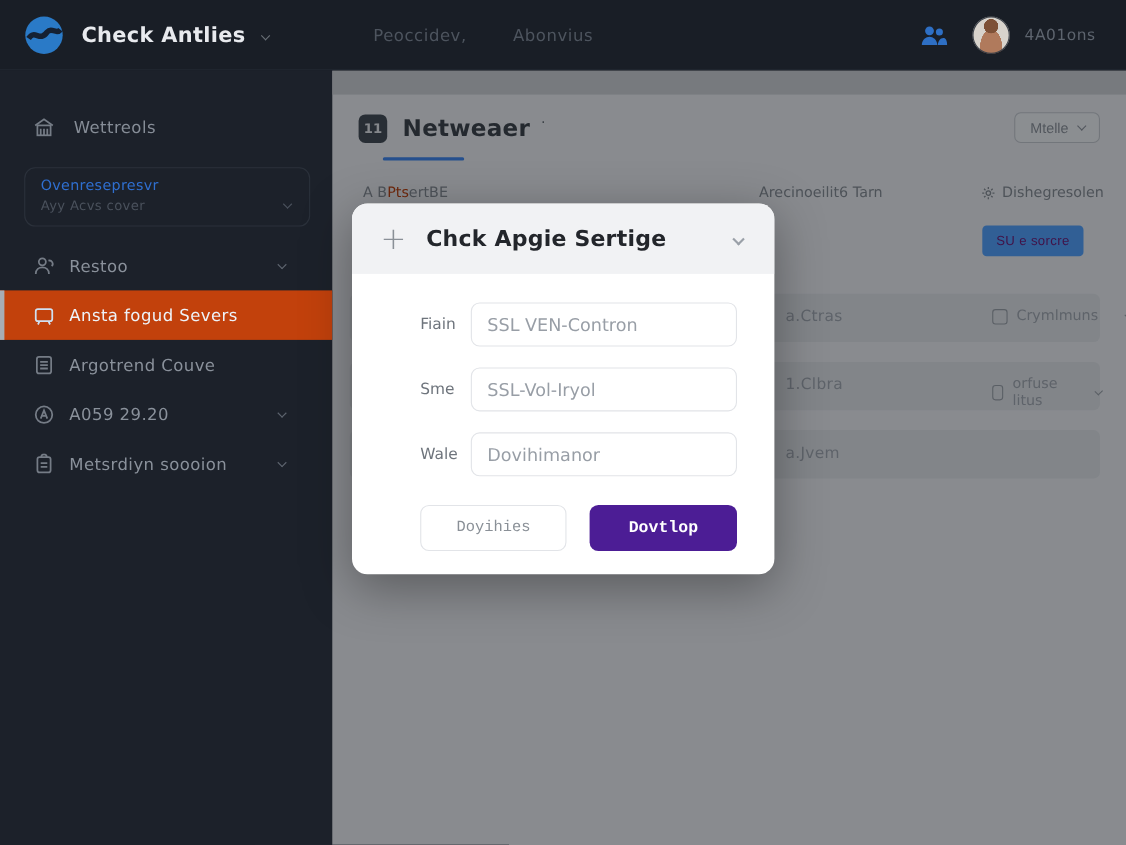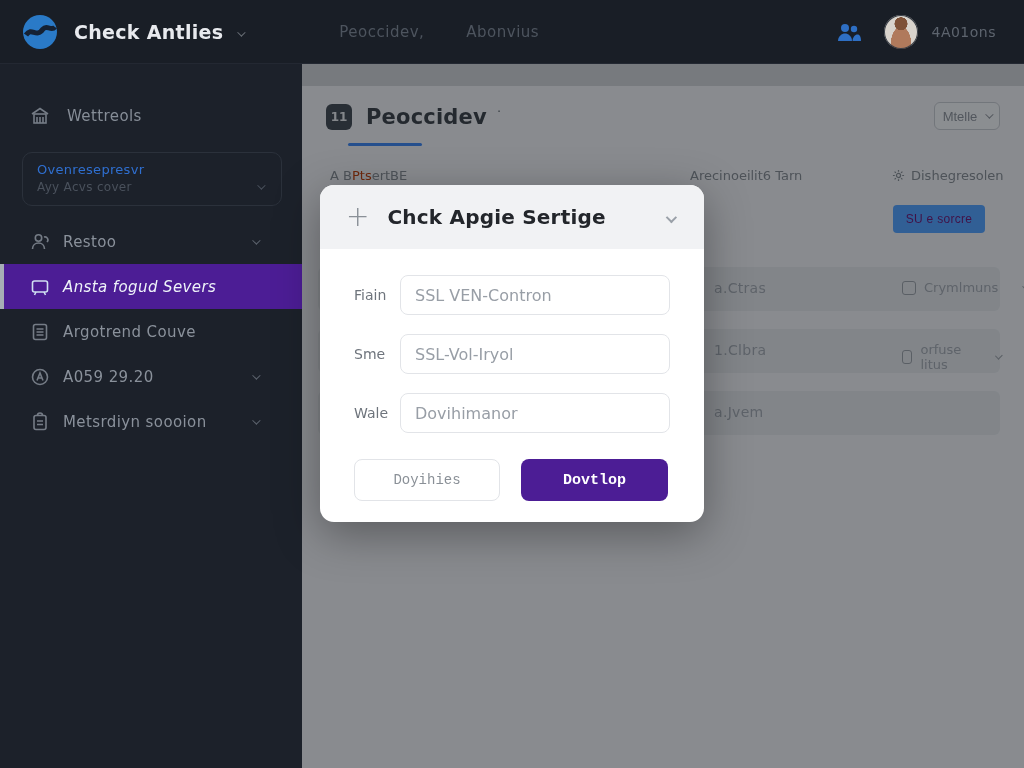--- a/index.html
+++ b/index.html
@@ -36,34 +36,34 @@
   .proj-box { position:relative; margin:14px 20px 0 22px; height:54px; border:1px solid #2b313b;
               border-radius:10px; padding:9px 14px; }
   .proj-title { color:#2f6fd0; font-size:13px; letter-spacing:.3px; }
   .proj-sub { color:#4a515c; font-size:12px; margin-top:3px; letter-spacing:.3px; }
   .proj-chev { position:absolute; right:18px; top:22px; color:#4a515c; }
   .side-items { margin-top:13px; }
   .side-item { position:relative; display:flex; align-items:center; height:45px; padding-left:30px;
                color:#8a919b; font-size:15px; }
   .side-item .slabel { margin-left:13px; letter-spacing:.4px; }
   .side-item .chev { position:absolute; right:44px; color:#5d646e; }
-  .side-item.active { background:#4c1d95; color:#eef3f9;font-style:italic; }
+  .side-item.active { background:#c2410c; color:#eef3f9; }
   .side-item.active .sicon { color:#cfe0f2; }
   .side-item.active::before { content:''; position:absolute; left:0; top:0; bottom:0; width:4px; background:#a7adb5; }
 
   
   .content { position:absolute; left:302px; top:64px; right:0; bottom:0; background:#f0f1f4; z-index:1; }
   .content-band { height:22px; background:#d1d2d6; }
   .page-head { position:absolute; left:24px; top:40px; display:flex; align-items:center; }
   .title-badge { width:26px; height:26px; border-radius:6px; background:#454b54; color:#e8eaee;
                  font-size:12px; font-weight:bold; display:flex; align-items:center; justify-content:center; }
   .page-title { margin-left:14px; font-size:21px; font-weight:bold; color:#3e434a; letter-spacing:.2px; }
   .title-mark { margin-left:10px; color:#6a7077; font-size:13px; align-self:flex-start; }
   .tab-underline { position:absolute; left:46px; top:79px; width:74px; height:3px; background:#3f86f0; border-radius:2px; }
-  .view-btn { position:absolute; right:24px; top:38px; width:66px; height:28px; border:1px solid #c8cbd1;
+  .view-btn { position:absolute; right:24px; top:38px; width:78px; height:28px; border:1px solid #c8cbd1;
               border-radius:6px; background:rgba(255,255,255,.35); color:#8e939b; font-size:13px;
               display:flex; align-items:center; justify-content:center; gap:8px; }
   .thead { position:absolute; top:104px; left:0; right:0; height:22px; font-size:13px; color:#888d94; }
   .th-c1 { position:absolute; left:28px; }
   .th-c1 .th-blue { color:#c2410c; }
   .th-c2 { position:absolute; left:388px; }
   .th-c3 { position:absolute; left:590px; display:flex; align-items:center; gap:6px; }
   .gear-ic { width:13px; height:13px; }
   .tbl-action { position:absolute; left:591px; top:141px; width:92px; height:28px; background:#55a2ff;
                 border:none; border-radius:4px; color:#701a75; font-size:12px; letter-spacing:.3px; }
@@ -75,21 +75,21 @@
   .row-status .chev { margin-left:16px; color:#9ea3aa; }
 
   
   .overlay { position:absolute; left:302px; top:64px; right:0; bottom:0; background:rgba(5,8,14,0.44); z-index:5; }
   .modal { position:absolute; left:320px; top:185px; width:384px; height:337px; background:#ffffff;
            border-radius:14px; z-index:10; box-shadow:0 12px 45px rgba(0,0,0,.35); overflow:hidden; }
   .modal-header { height:64px; background:#f1f2f4; display:flex; align-items:center; padding:0 26px; }
   .plus-ic { font-size:28px; font-weight:300; color:#8a9097; line-height:1; }
   .modal-title { margin-left:18px; flex:1; font-size:20px; font-weight:bold; color:#23262b; letter-spacing:.2px; }
   .modal-chev { color:#9aa0a8; margin-right:4px; }
-  .modal-body { padding:26px 34px 9px; }
+  .modal-body { padding:26px 34px 9px;margin-left:28px; }
   .field { display:flex; align-items:center; margin-bottom:19px; }
   .field-label { width:46px; font-size:14px; color:#6e747c; flex:0 0 auto; }
   .field input { flex:1; height:40px; border:1px solid #e2e4e8; border-radius:8px; padding:0 14px;
                  font-size:16px; color:#989ea6; background:#fff; outline:none;
                  font-family:"DejaVu Sans","Liberation Sans",sans-serif; }
   .modal-actions { display:flex; margin-top:26px; gap:21px; }
   .btn { border-radius:8px; font-family:Liberation Mono, monospace; cursor:pointer; }
   .btn-cancel { width:146px; height:42px; background:#fff; border:1px solid #e2e4e8; color:#8a9097; font-size:14px; }
   .btn-submit { width:147px; height:42px; background:#4c1d95; border:none; color:#ffffff; font-size:15px; font-weight:bold; }
 </style>
@@ -185,21 +185,21 @@
         <span class="chev sm"></span>
       </div>
     </div>
   </aside>
 
   <main class="content">
     <div class="content-band"></div>
 
     <div class="page-head">
       <div class="title-badge">11</div>
-      <span class="page-title">Peoccidev</span>
+      <span class="page-title">Netweaer</span>
       <span class="title-mark">·</span>
     </div>
     <div class="tab-underline"></div>
 
     <button class="view-btn">
       <span>Mtelle</span>
       <span class="chev sm"></span>
     </button>
 
     <div class="thead">

